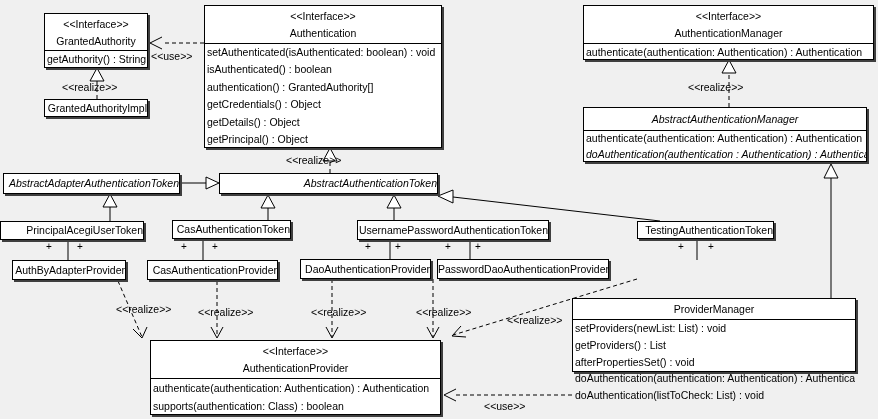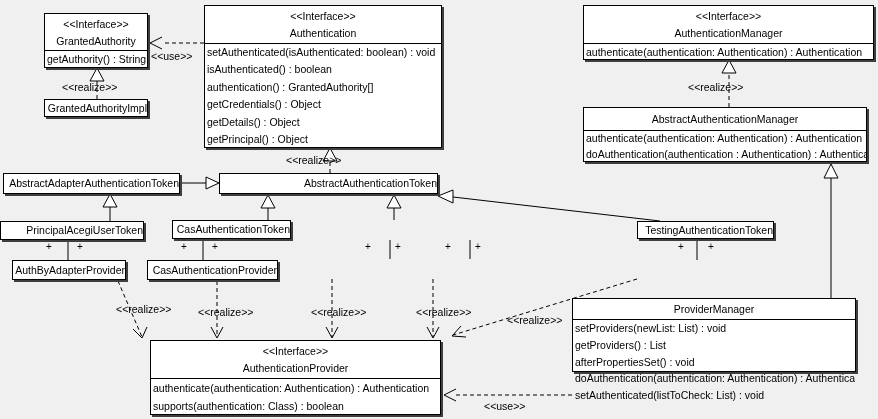--- a/index.html
+++ b/index.html
@@ -9,21 +9,21 @@
   svg.wires line, svg.wires polyline{stroke:#000;stroke-width:1;fill:none;}
   svg.wires line.d{stroke-dasharray:4,3;}
   svg.wires polygon{fill:#fff;stroke:#000;stroke-width:1;}
   .cls{position:absolute;background:#fff;border:1px solid #000;box-sizing:border-box;
        box-shadow:2px 2px 0 #3f3f3f;font-size:10.5px;line-height:normal;}
   .cls .hd{text-align:center;border-bottom:1px solid #000;overflow:hidden;}
   .cls .hd .st{line-height:17px;padding-top:2px;white-space:nowrap;}
   .cls .hd .nm{line-height:17px;white-space:nowrap;}
   .cls .m div{padding-left:2px;white-space:nowrap;overflow:hidden;}
   .cls.simple{text-align:right;white-space:nowrap;overflow:hidden;}
-  .it{}
+  .it{font-style:italic;}
   .lbl{position:absolute;font-size:10.5px;white-space:nowrap;}
   .plus{position:absolute;font-size:10px;}
 </style>
 </head>
 <body>
 
 <div id="diagram">
 
   <svg class="wires" width="878" height="419">
 
@@ -146,24 +146,27 @@
       <div class="it">doAuthentication(authentication : Authentication) : Authentication</div>
     </div>
   </div>
 
   <div class="cls simple it" style="left:3px;top:173px;width:177px;height:21px;line-height:19px">AbstractAdapterAuthenticationToken</div>
 
   <div class="cls simple it" style="left:219px;top:173px;width:219px;height:21px;line-height:19px">AbstractAuthenticationToken</div>
 
   <div class="cls simple" style="left:0;top:221px;width:144px;height:19px;line-height:17px">PrincipalAcegiUserToken</div>
   <div class="cls simple" style="left:172px;top:220px;width:119px;height:19px;line-height:17px">CasAuthenticationToken</div>
+  <div class="cls simple" style="left:357px;top:220px;width:192px;height:20px;line-height:18px">UsernamePasswordAuthenticationToken</div>
   <div class="cls simple" style="left:637px;top:221px;width:137px;height:18px;line-height:16px">TestingAuthenticationToken</div>
 
   <div class="cls simple" style="left:12px;top:260px;width:114px;height:20px;line-height:18px">AuthByAdapterProvider</div>
   <div class="cls simple" style="left:147px;top:260px;width:131px;height:20px;line-height:18px">CasAuthenticationProvider</div>
+  <div class="cls simple" style="left:300px;top:259px;width:131px;height:20px;line-height:18px">DaoAuthenticationProvider</div>
+  <div class="cls simple" style="left:437px;top:259px;width:172px;height:20px;line-height:18px">PasswordDaoAuthenticationProvider</div>
 
   <div class="cls" style="left:150px;top:340px;width:291px;height:75px">
     <div class="hd" style="height:37px">
       <div class="st">&lt;&lt;Interface&gt;&gt;</div>
       <div class="nm">AuthenticationProvider</div>
     </div>
     <div class="m" style="line-height:18px">
       <div>authenticate(authentication: Authentication) : Authentication</div>
       <div>supports(authentication: Class) : boolean</div>
     </div>
@@ -171,17 +174,17 @@
 
   <div class="cls" style="left:572px;top:298px;width:284px;height:74px">
     <div class="hd" style="height:20px">
       <div class="nm" style="line-height:20px">ProviderManager</div>
     </div>
     <div class="m" style="line-height:16.8px">
       <div>setProviders(newList: List) : void</div>
       <div>getProviders() : List</div>
       <div>afterPropertiesSet() : void</div>
       <div>doAuthentication(authentication: Authentication) : Authentication</div>
-      <div>setAuthenticated(listToCheck: List) : void</div>
+      <div>doAuthentication(listToCheck: List) : void</div>
     </div>
   </div>
 
 </div>
 
 </body></html>

